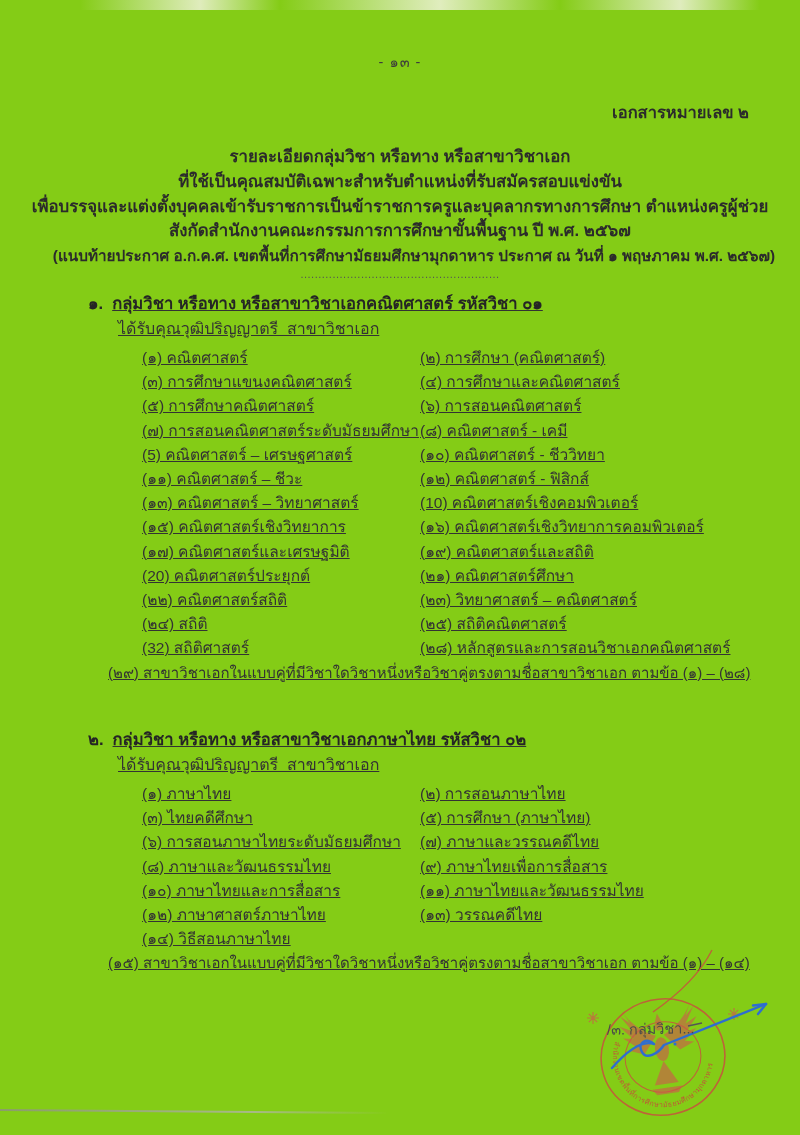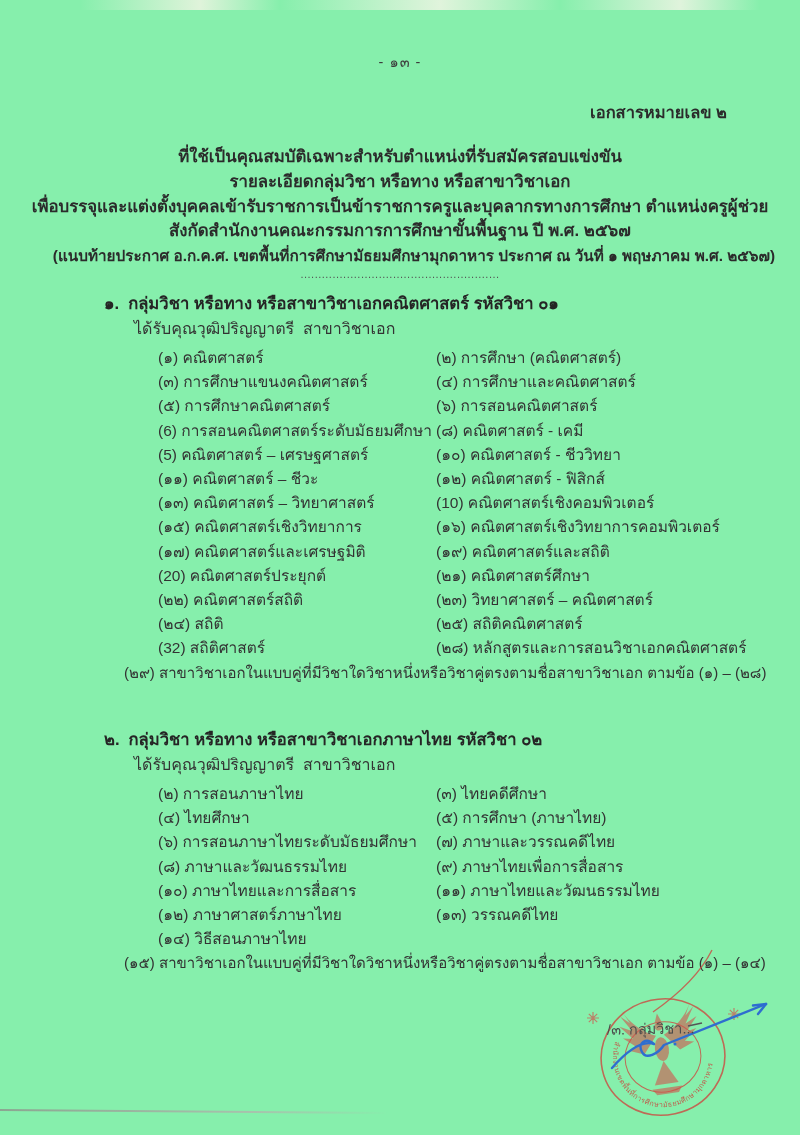--- a/index.html
+++ b/index.html
@@ -3,48 +3,48 @@
 <meta charset="utf-8">
 <style>
   html,body{margin:0;padding:0;}
   body{
     width:800px;height:1135px;
     background:#e9e9e9;
     font-family:"Liberation Sans",sans-serif;
   }
   .paper{
     position:relative;width:800px;height:1135px;overflow:hidden;
-    background:#86efac;
+    background:#84cc16;
     color:#333;
   }
   
   .paper::before{
     content:"";position:absolute;left:0;top:0;width:100%;height:10px;
     background:linear-gradient(to right,transparent 10%,#f6f4e6 25%,transparent 35%,#f7f5e8 55%,transparent 70%,#f6f4e8 85%,transparent 95%);
     opacity:.8;
   }
   .page-number{
     position:absolute;top:50px;left:0;width:100%;
     text-align:center;font-size:14.5px;letter-spacing:1px;color:#3c3c3c;
   }
   .doc-number{
-    position:absolute;top:99px;right:73px;
+    position:absolute;top:99px;right:51px;
     font-size:16.5px;font-weight:bold;color:#2b2b2b;
   }
   .title-block{
     position:absolute;top:145px;left:0;width:100%;
     text-align:center;line-height:24.8px;
   }
   .title-line{font-size:16.8px;font-weight:bold;color:#2b2b2b;white-space:nowrap;}
   .title-line.sub{font-size:15.3px;font-weight:600;margin-left:28px;}
   .divider-dots{
     position:absolute;top:268px;left:0;width:100%;
     text-align:center;font-size:11px;letter-spacing:.5px;color:#555;
   }
-  .section{position:absolute;left:104px;width:680px;}
+  .section{position:absolute;left:88px;width:680px;text-decoration:underline;}
   .sec-heading{
     font-size:16.6px;font-weight:bold;color:#252525;line-height:25px;white-space:nowrap;
   }
   .sec-num{display:inline-block;margin-right:9px;}
   .sec-sub{
     margin-left:30px;font-size:16px;font-weight:500;color:#333;line-height:25px;white-space:pre;
   }
   .item-grid{
     margin-left:54px;margin-top:5px;
     display:grid;grid-template-columns:278px 1fr;
@@ -69,42 +69,42 @@
 </head>
 <body>
 
 <div class="paper">
 
   <div class="page-number">- ๑๓ -</div>
 
   <div class="doc-number">เอกสารหมายเลข ๒</div>
 
   <div class="title-block">
+    <div class="title-line">รายละเอียดกลุ่มวิชา หรือทาง หรือสาขาวิชาเอก</div>
     <div class="title-line">ที่ใช้เป็นคุณสมบัติเฉพาะสำหรับตำแหน่งที่รับสมัครสอบแข่งขัน</div>
-    <div class="title-line">รายละเอียดกลุ่มวิชา หรือทาง หรือสาขาวิชาเอก</div>
     <div class="title-line">เพื่อบรรจุและแต่งตั้งบุคคลเข้ารับราชการเป็นข้าราชการครูและบุคลากรทางการศึกษา ตำแหน่งครูผู้ช่วย</div>
     <div class="title-line">สังกัดสำนักงานคณะกรรมการการศึกษาขั้นพื้นฐาน ปี พ.ศ. ๒๕๖๗</div>
     <div class="title-line sub">(แนบท้ายประกาศ อ.ก.ค.ศ. เขตพื้นที่การศึกษามัธยมศึกษามุกดาหาร ประกาศ ณ วันที่ ๑ พฤษภาคม พ.ศ. ๒๕๖๗)</div>
   </div>
 
   <div class="divider-dots">........................................................</div>
 
   <div class="section" style="top:291px">
     <div class="sec-heading">
       <span class="sec-num">๑.</span><span>กลุ่มวิชา หรือทาง หรือสาขาวิชาเอกคณิตศาสตร์ รหัสวิชา ๐๑</span>
     </div>
     <div class="sec-sub">ได้รับคุณวุฒิปริญญาตรี  สาขาวิชาเอก</div>
     <div class="item-grid">
         <div class="item">(๑) คณิตศาสตร์</div>
         <div class="item">(๒) การศึกษา (คณิตศาสตร์)</div>
         <div class="item">(๓) การศึกษาแขนงคณิตศาสตร์</div>
         <div class="item">(๔) การศึกษาและคณิตศาสตร์</div>
         <div class="item">(๕) การศึกษาคณิตศาสตร์</div>
         <div class="item">(๖) การสอนคณิตศาสตร์</div>
-        <div class="item">(6) การสอนคณิตศาสตร์ระดับมัธยมศึกษา</div>
+        <div class="item">(๗) การสอนคณิตศาสตร์ระดับมัธยมศึกษา</div>
         <div class="item">(๘) คณิตศาสตร์ - เคมี</div>
         <div class="item">(5) คณิตศาสตร์ – เศรษฐศาสตร์</div>
         <div class="item">(๑๐) คณิตศาสตร์ - ชีววิทยา</div>
         <div class="item">(๑๑) คณิตศาสตร์ – ชีวะ</div>
         <div class="item">(๑๒) คณิตศาสตร์ - ฟิสิกส์</div>
         <div class="item">(๑๓) คณิตศาสตร์ – วิทยาศาสตร์</div>
         <div class="item">(10) คณิตศาสตร์เชิงคอมพิวเตอร์</div>
         <div class="item">(๑๕) คณิตศาสตร์เชิงวิทยาการ</div>
         <div class="item">(๑๖) คณิตศาสตร์เชิงวิทยาการคอมพิวเตอร์</div>
         <div class="item">(๑๗) คณิตศาสตร์และเศรษฐมิติ</div>
@@ -120,23 +120,23 @@
       </div>
     <div class="full-item">(๒๙) สาขาวิชาเอกในแบบคู่ที่มีวิชาใดวิชาหนึ่งหรือวิชาคู่ตรงตามชื่อสาขาวิชาเอก ตามข้อ (๑) – (๒๘)</div>
   </div>
 
   <div class="section" style="top:727px">
     <div class="sec-heading">
       <span class="sec-num">๒.</span><span>กลุ่มวิชา หรือทาง หรือสาขาวิชาเอกภาษาไทย รหัสวิชา ๐๒</span>
     </div>
     <div class="sec-sub">ได้รับคุณวุฒิปริญญาตรี  สาขาวิชาเอก</div>
     <div class="item-grid">
+        <div class="item">(๑) ภาษาไทย</div>
         <div class="item">(๒) การสอนภาษาไทย</div>
         <div class="item">(๓) ไทยคดีศึกษา</div>
-        <div class="item">(๔) ไทยศึกษา</div>
         <div class="item">(๕) การศึกษา (ภาษาไทย)</div>
         <div class="item">(๖) การสอนภาษาไทยระดับมัธยมศึกษา</div>
         <div class="item">(๗) ภาษาและวรรณคดีไทย</div>
         <div class="item">(๘) ภาษาและวัฒนธรรมไทย</div>
         <div class="item">(๙) ภาษาไทยเพื่อการสื่อสาร</div>
         <div class="item">(๑๐) ภาษาไทยและการสื่อสาร</div>
         <div class="item">(๑๑) ภาษาไทยและวัฒนธรรมไทย</div>
         <div class="item">(๑๒) ภาษาศาสตร์ภาษาไทย</div>
         <div class="item">(๑๓) วรรณคดีไทย</div>
         <div class="item">(๑๔) วิธีสอนภาษาไทย</div>

